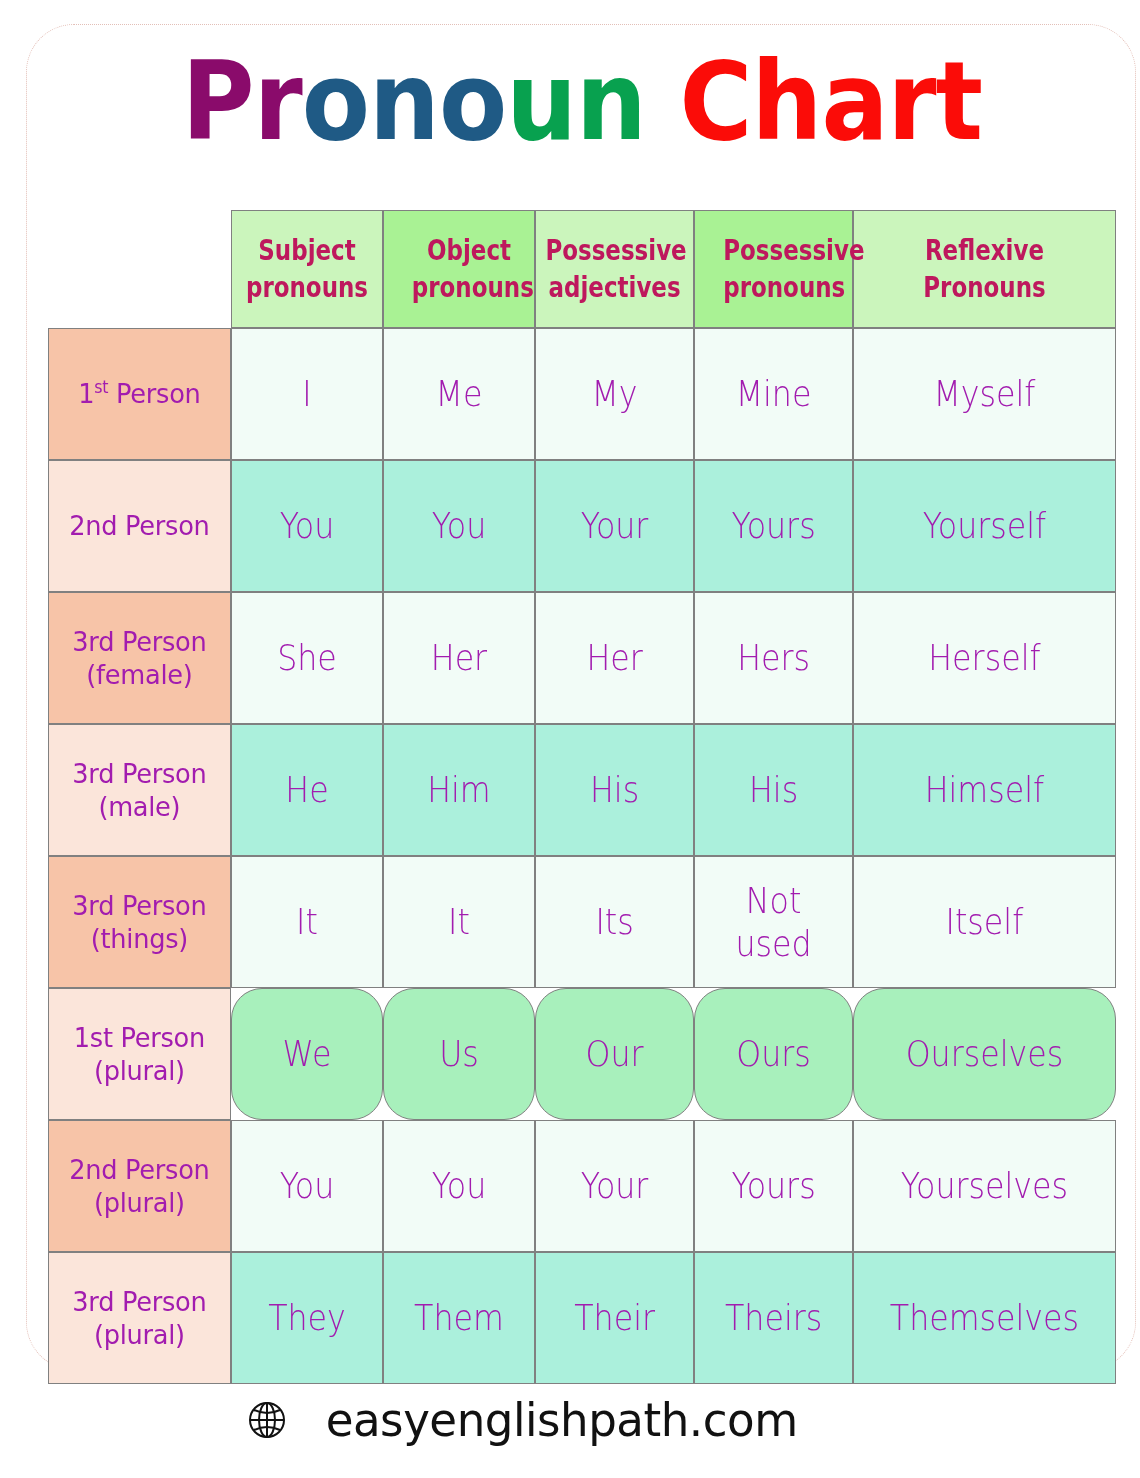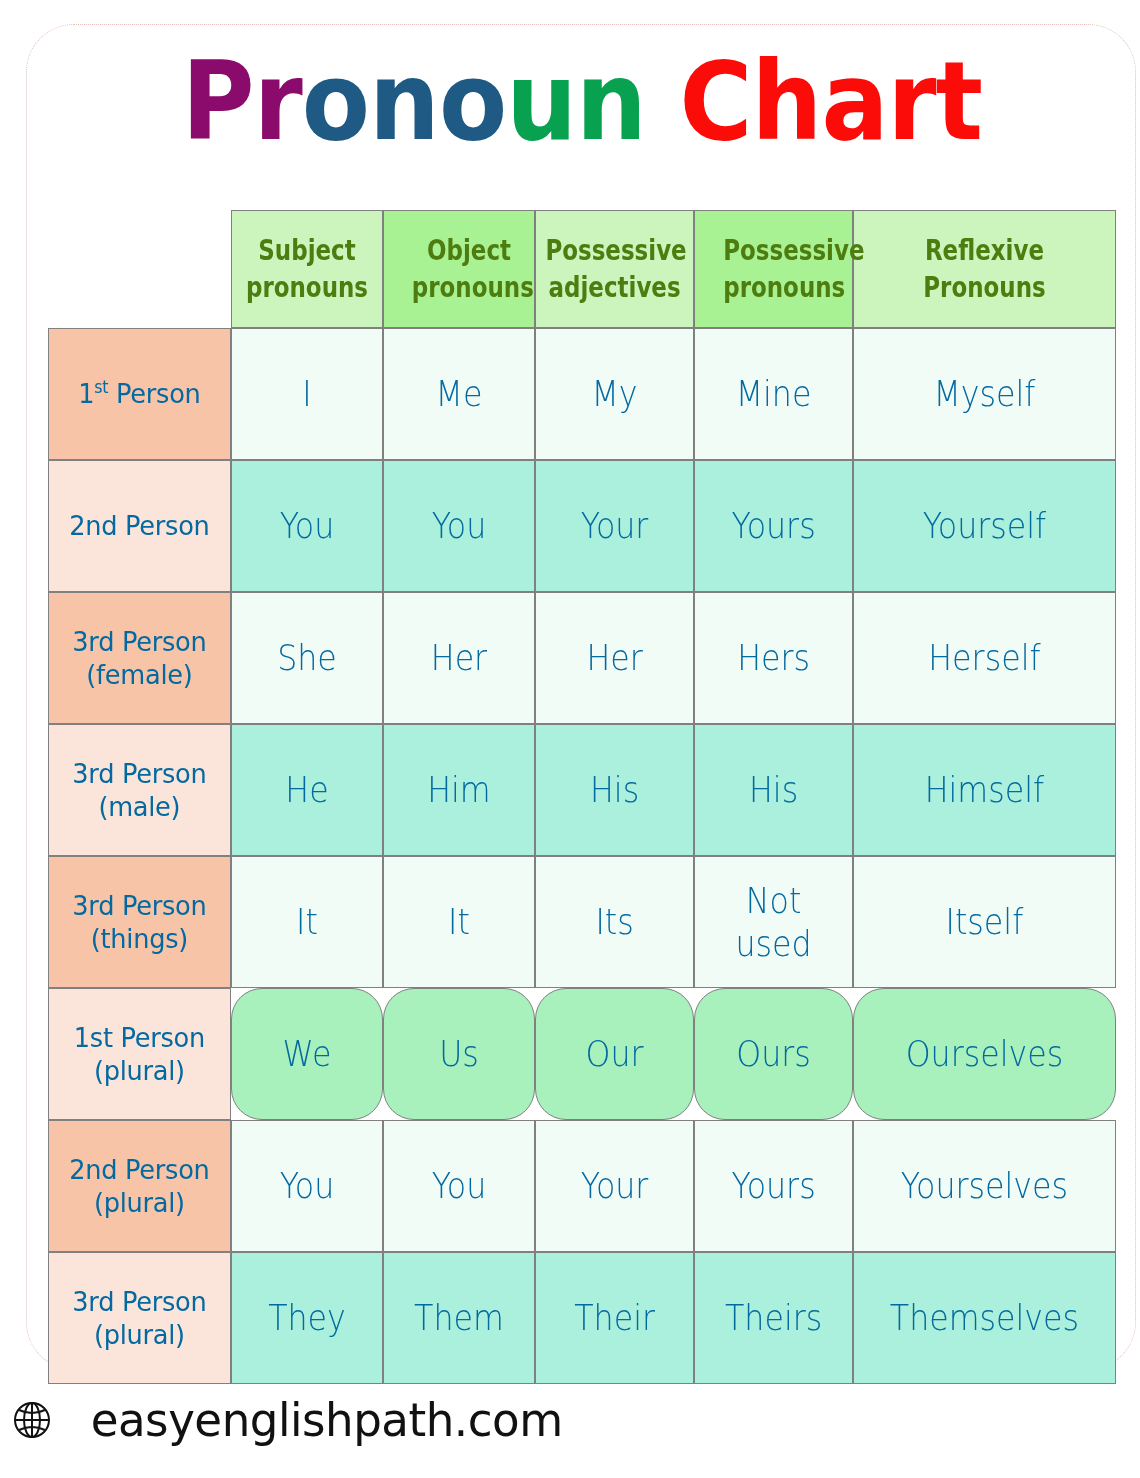--- a/index.html
+++ b/index.html
@@ -72,32 +72,32 @@
   table.pronoun-table col.c-d3    { width: 155px; }
   table.pronoun-table col.c-d5    { width: 256px; }
 
   td, th {
     padding: 0;
     margin: 0;
     border: 1px solid #808080;
     text-align: center;
     vertical-align: middle;
     font-weight: 400;
-    color: #0369a1;
+    color: #a21caf;
   }
 
   
   thead th {
     height: 116px;
     font-family: "DejaVu Sans Condensed", "Liberation Sans Narrow", "Liberation Sans", sans-serif;
     font-weight: 700;
     font-size: 29px;
     line-height: 1.28;
     letter-spacing: 0px;
-    color: #4d7c0f;
+    color: #be185d;
     transform: none;
   }
   thead th .hd { display: block; transform: scaleX(0.88); }
   th.corner {
     border: none;
     background: transparent;
   }
   th.hdr-a { background: #CBF5BC; }
   th.hdr-b { background: #A9F294; padding-left: 20px; }
   th.hdr-last { background: #CBF5BC; margin-left: 21px; }
@@ -130,21 +130,21 @@
   .d-pale  { background: #F2FCF7; }
   .d-teal  { background: #ABF0DC; }
   .d-green { background: #A8F0BC; border-radius: 31px; }
 
   
   .footer {
     position: absolute;
     left: 0;
     top: 1392px;
     width: 1056px;
-    text-align: left;
+    text-align: center;
     padding-right: 36px;
     box-sizing: border-box;
     white-space: nowrap;
   }
   .footer .globe {
     display: inline-block;
     vertical-align: middle;
     width: 40px;
     height: 40px;
     margin-right: 14px;

